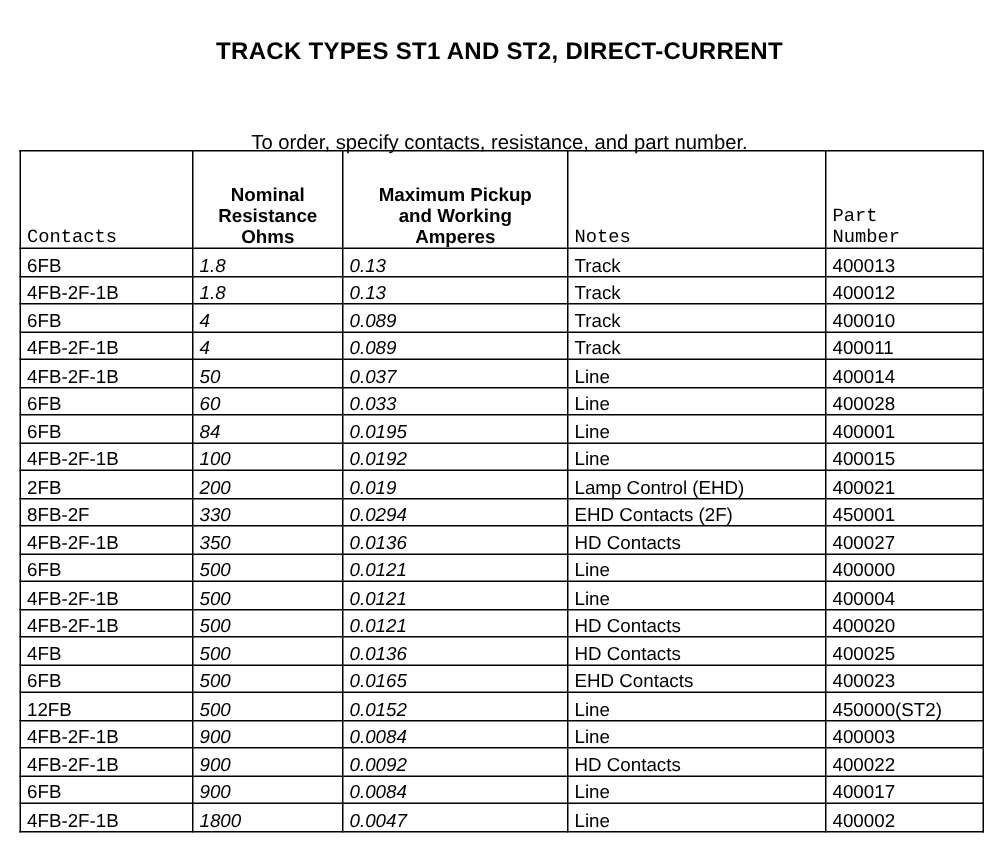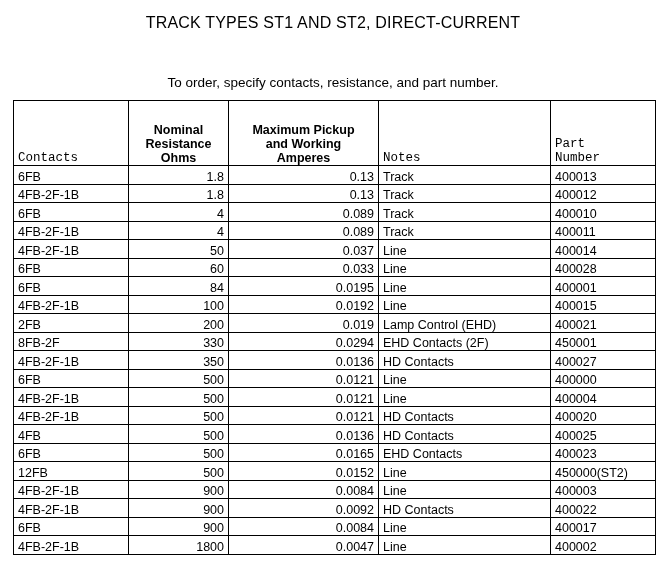--- a/index.html
+++ b/index.html
@@ -12,23 +12,23 @@
     height: 569px;
     font-family: "Liberation Sans", sans-serif;
     color: #000000;
     overflow: hidden;
     position: relative;
   }
 
   .page-title {
     text-align: center;
     font-size: 16px;
-    font-weight: normal;
+    font-weight: bold;
     letter-spacing: 0.2px;
-    margin: 0;
+    margin: 12px;
     padding-top: 13px;
     line-height: 1.2;
   }
 
   .page-subtitle {
     text-align: center;
     font-size: 13.5px;
     font-weight: normal;
     margin: 16px;
     padding-top: 27px;
@@ -78,21 +78,21 @@
 
   thead th .hline { display: block; }
 
   tbody td {
     height: 17.5px;
     vertical-align: middle;
     padding-top: 0;
     padding-bottom: 1px;
   }
   td.c-left   { text-align: left; }
-  td.c-center { text-align: right; }
+  td.c-center { text-align: left; font-style: italic; }
 </style>
 </head>
 <body>
 
 <h1 class="page-title">TRACK TYPES ST1 AND ST2, DIRECT-CURRENT</h1>
 <p class="page-subtitle">To order, specify contacts, resistance, and part number.</p>
 
 <div class="table-wrap">
   <table class="spec-table">
     <colgroup>

